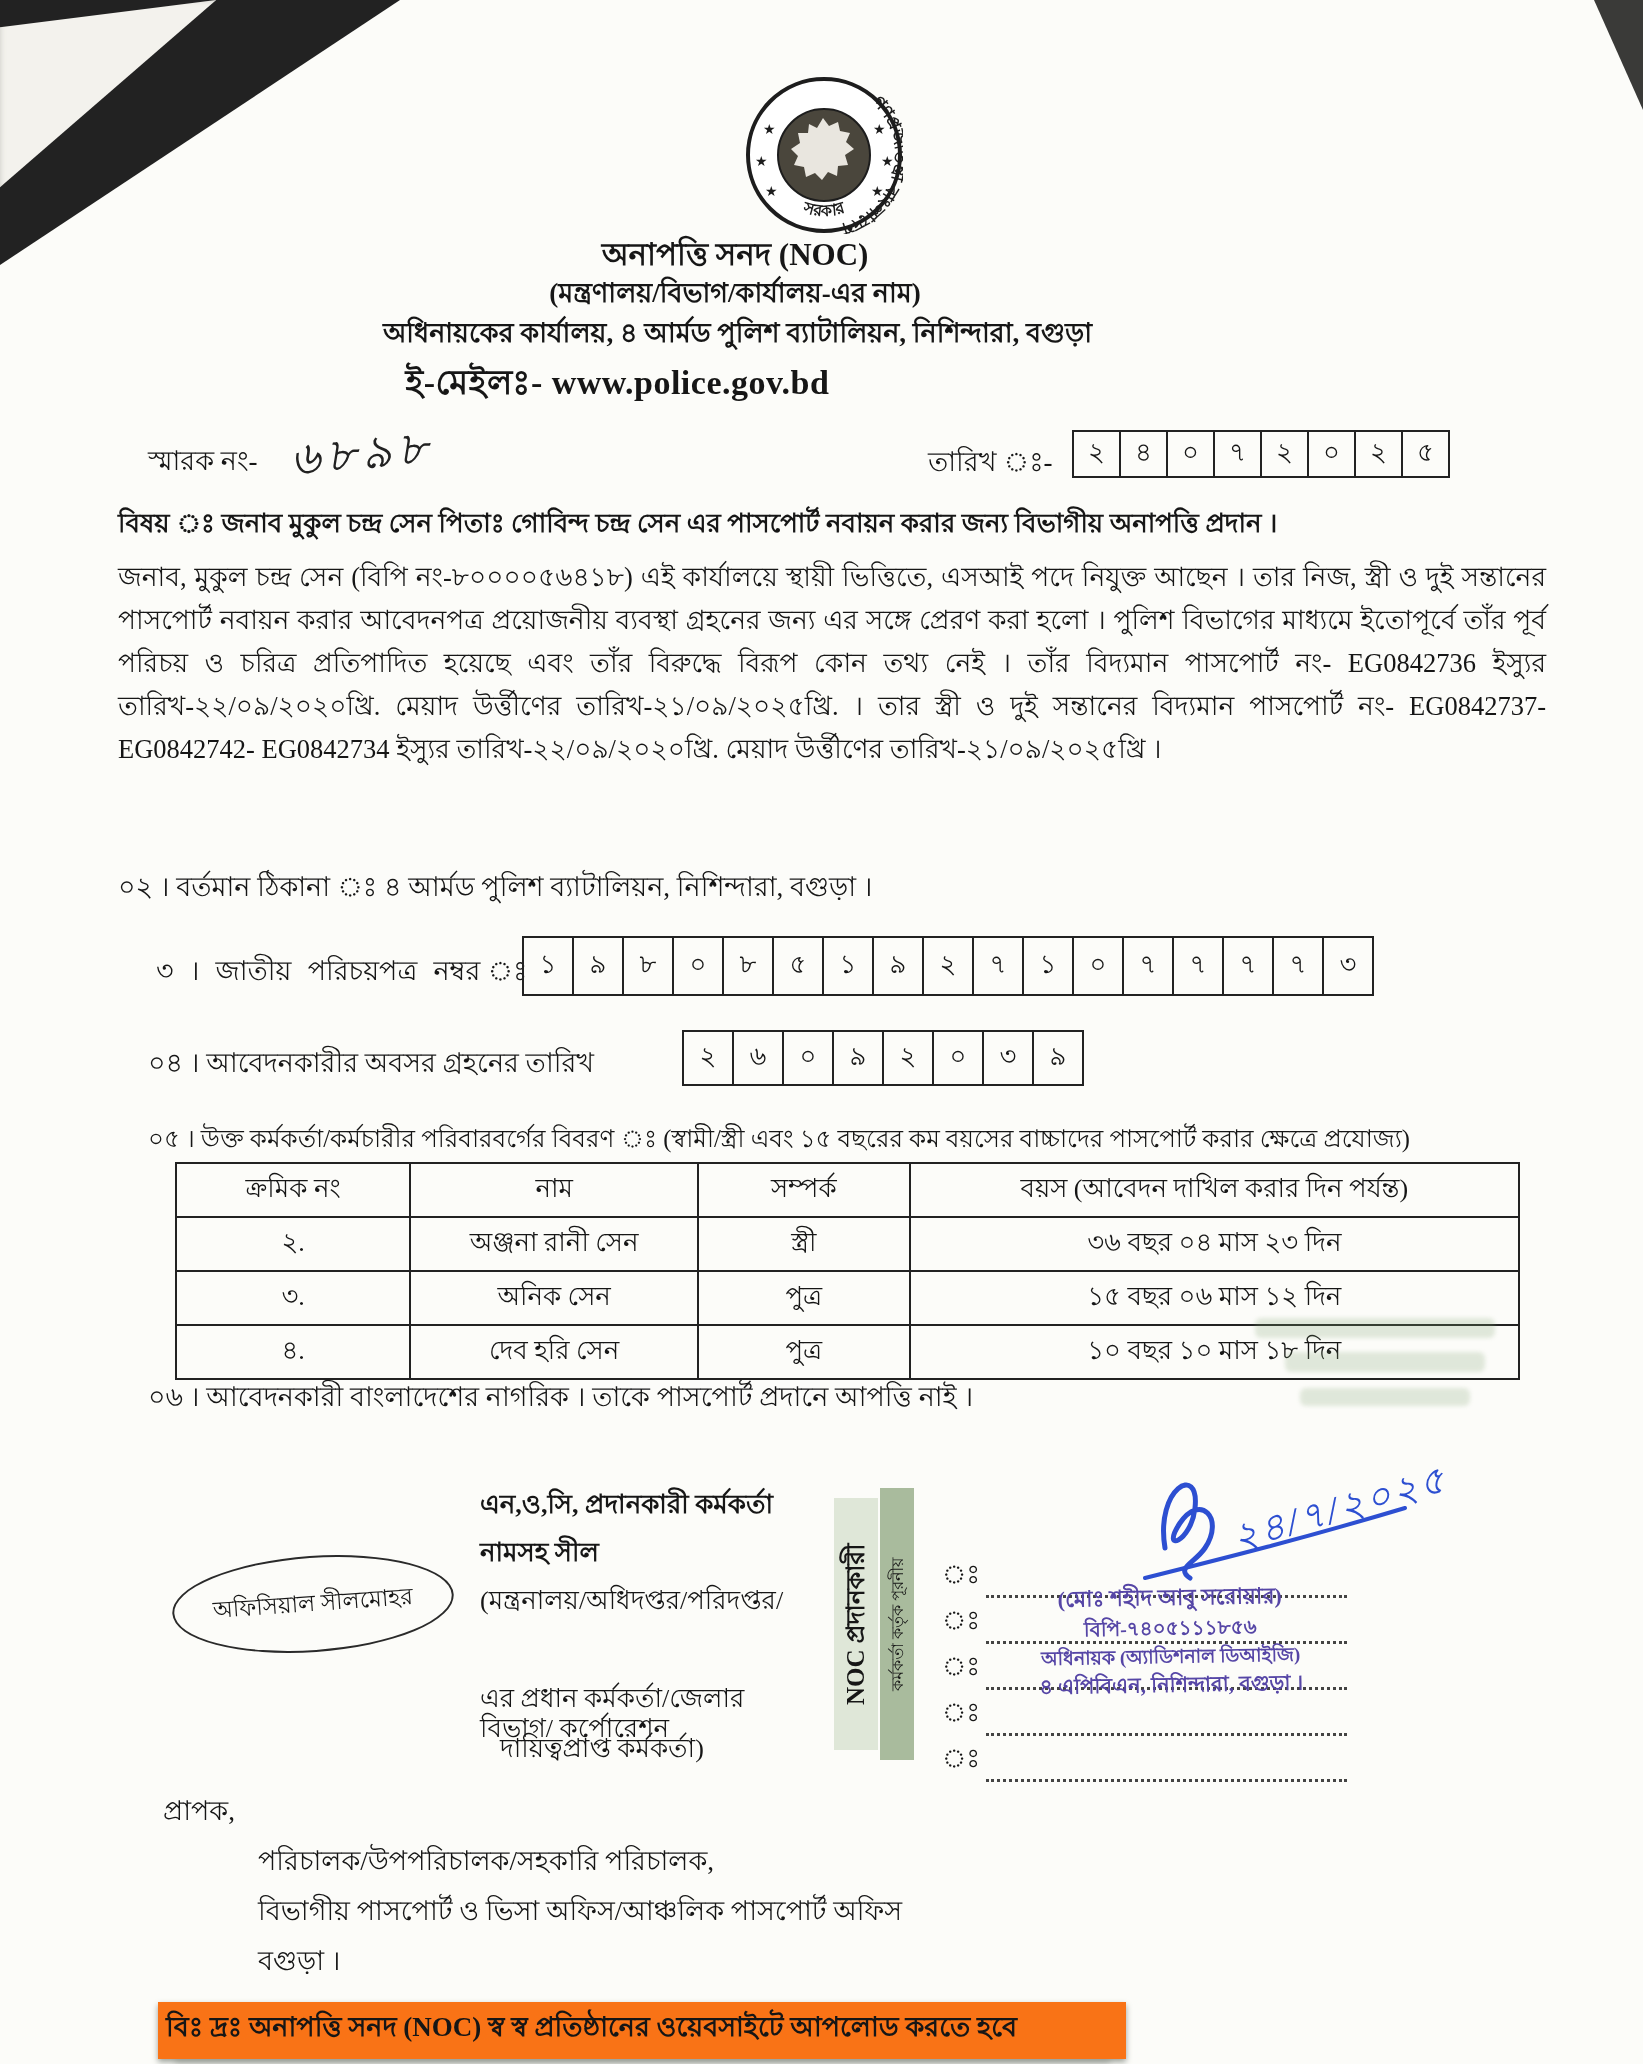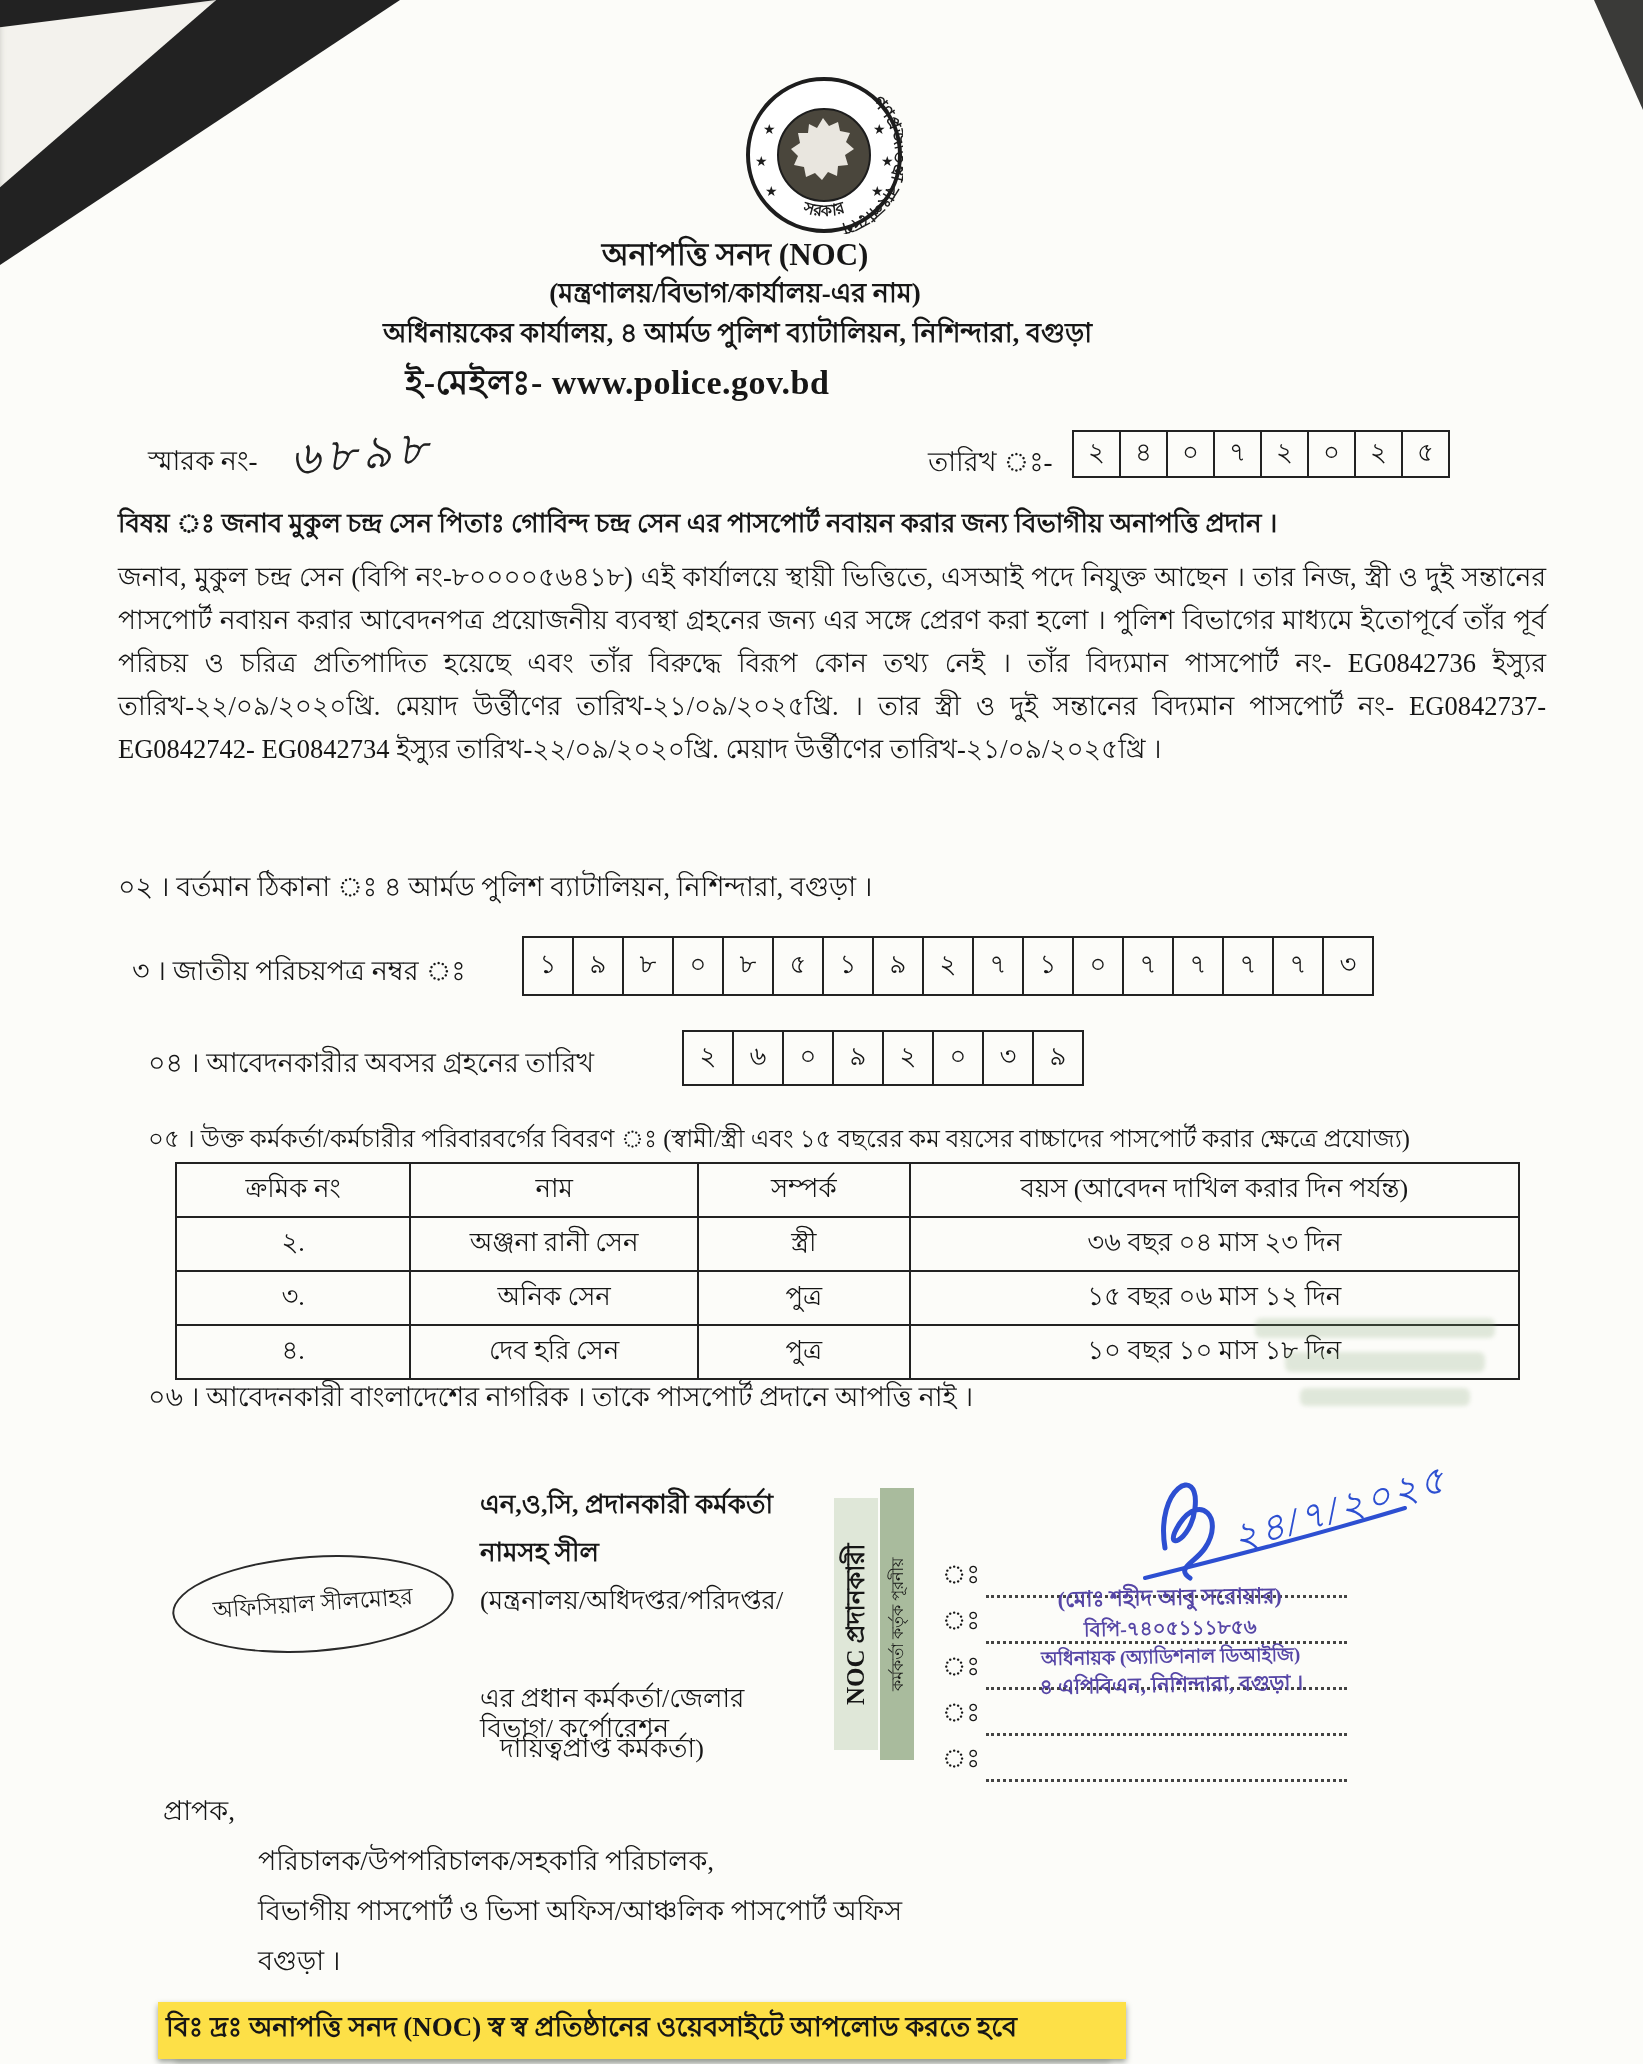--- a/index.html
+++ b/index.html
@@ -32,21 +32,21 @@
   .memo-hand{left:290px;top:418px;font-size:46px;font-style:italic;transform:rotate(-5deg);color:#222;letter-spacing:6px;}
   .date-label{left:928px;top:441px;font-size:27px;}
   .digit-row{display:flex;}
   .digit-cell{border:2px solid #222;border-left:none;display:flex;align-items:center;justify-content:center;font-size:26px;}
   .digit-row .digit-cell:first-child{border-left:2px solid #222;}
   .date-boxes{left:1072px;top:430px;}
   .date-boxes .digit-cell{width:45px;height:44px;}
   .subject{left:118px;top:503px;width:1430px;font-size:26px;}
   .bodytext{left:118px;top:556px;width:1428px;font-size:26.5px;line-height:1.62;text-align:justify;}
   .item02{left:118px;top:866px;font-size:27px;}
-  .item03-label{left:132px;top:950px;font-size:27px;}
+  .item03-label{left:156px;top:950px;font-size:27px;font-family:Liberation Mono, monospace;}
   .nid-boxes{left:522px;top:936px;}
   .nid-boxes .digit-cell{width:48px;height:56px;}
   .item04-label{left:148px;top:1042px;font-size:27px;}
   .retire-boxes{left:682px;top:1030px;}
   .retire-boxes .digit-cell{width:48px;height:52px;}
   .item05{left:148px;top:1120px;width:1400px;font-size:24.5px;}
   
   .famtable{left:175px;top:1162px;width:1345px;border-collapse:collapse;}
   .famtable td,.famtable th{border:2.5px solid #222;font-size:26px;font-weight:normal;text-align:center;padding:4px 6px;height:36px;}
   .c0{width:228px;border-radius:21px;} .c1{width:284px;} .c2{width:204px;} .c3{width:620px;}
@@ -66,21 +66,21 @@
   .stamp{left:978px;top:1582px;width:385px;text-align:center;color:#5646a6;transform:rotate(-1deg);line-height:1.45;}
   .stamp .s1{font-size:22px;font-weight:bold;}
   .stamp .s2{font-size:20px;font-weight:bold;}
   .stamp .s3{font-size:19px;font-weight:bold;}
   .stamp .s4{font-size:21px;font-weight:bold;}
   .sig-svg{left:1105px;top:1428px;}
   .handdate{left:1230px;top:1478px;font-size:38px;font-style:italic;color:#2d4fd1;transform:rotate(-16deg);letter-spacing:3px;}
   .green-mark{background:#7ea06f;opacity:.22;filter:blur(2px);border-radius:6px;}
   .recipient-label{left:163px;top:1790px;font-size:27px;}
   .recipient-line{left:258px;font-size:27px;}
-  .footnote{left:158px;top:2002px;width:952px;background:#fde047;font-size:27px;padding:4px 8px 8px 8px;box-shadow:0 3px 6px #9ba099;}
+  .footnote{left:158px;top:2002px;width:952px;background:#f97316;font-size:27px;padding:4px 8px 8px 8px;box-shadow:0 3px 6px #9ba099;}
 </style>
 </head>
 <body>
 
 <div class="page">
 
   <div class="abs corner-dark"></div>
   <div class="abs corner-fold"></div>
   <div class="abs corner-tr"></div>
   <div class="abs bottom-smudge"></div>

